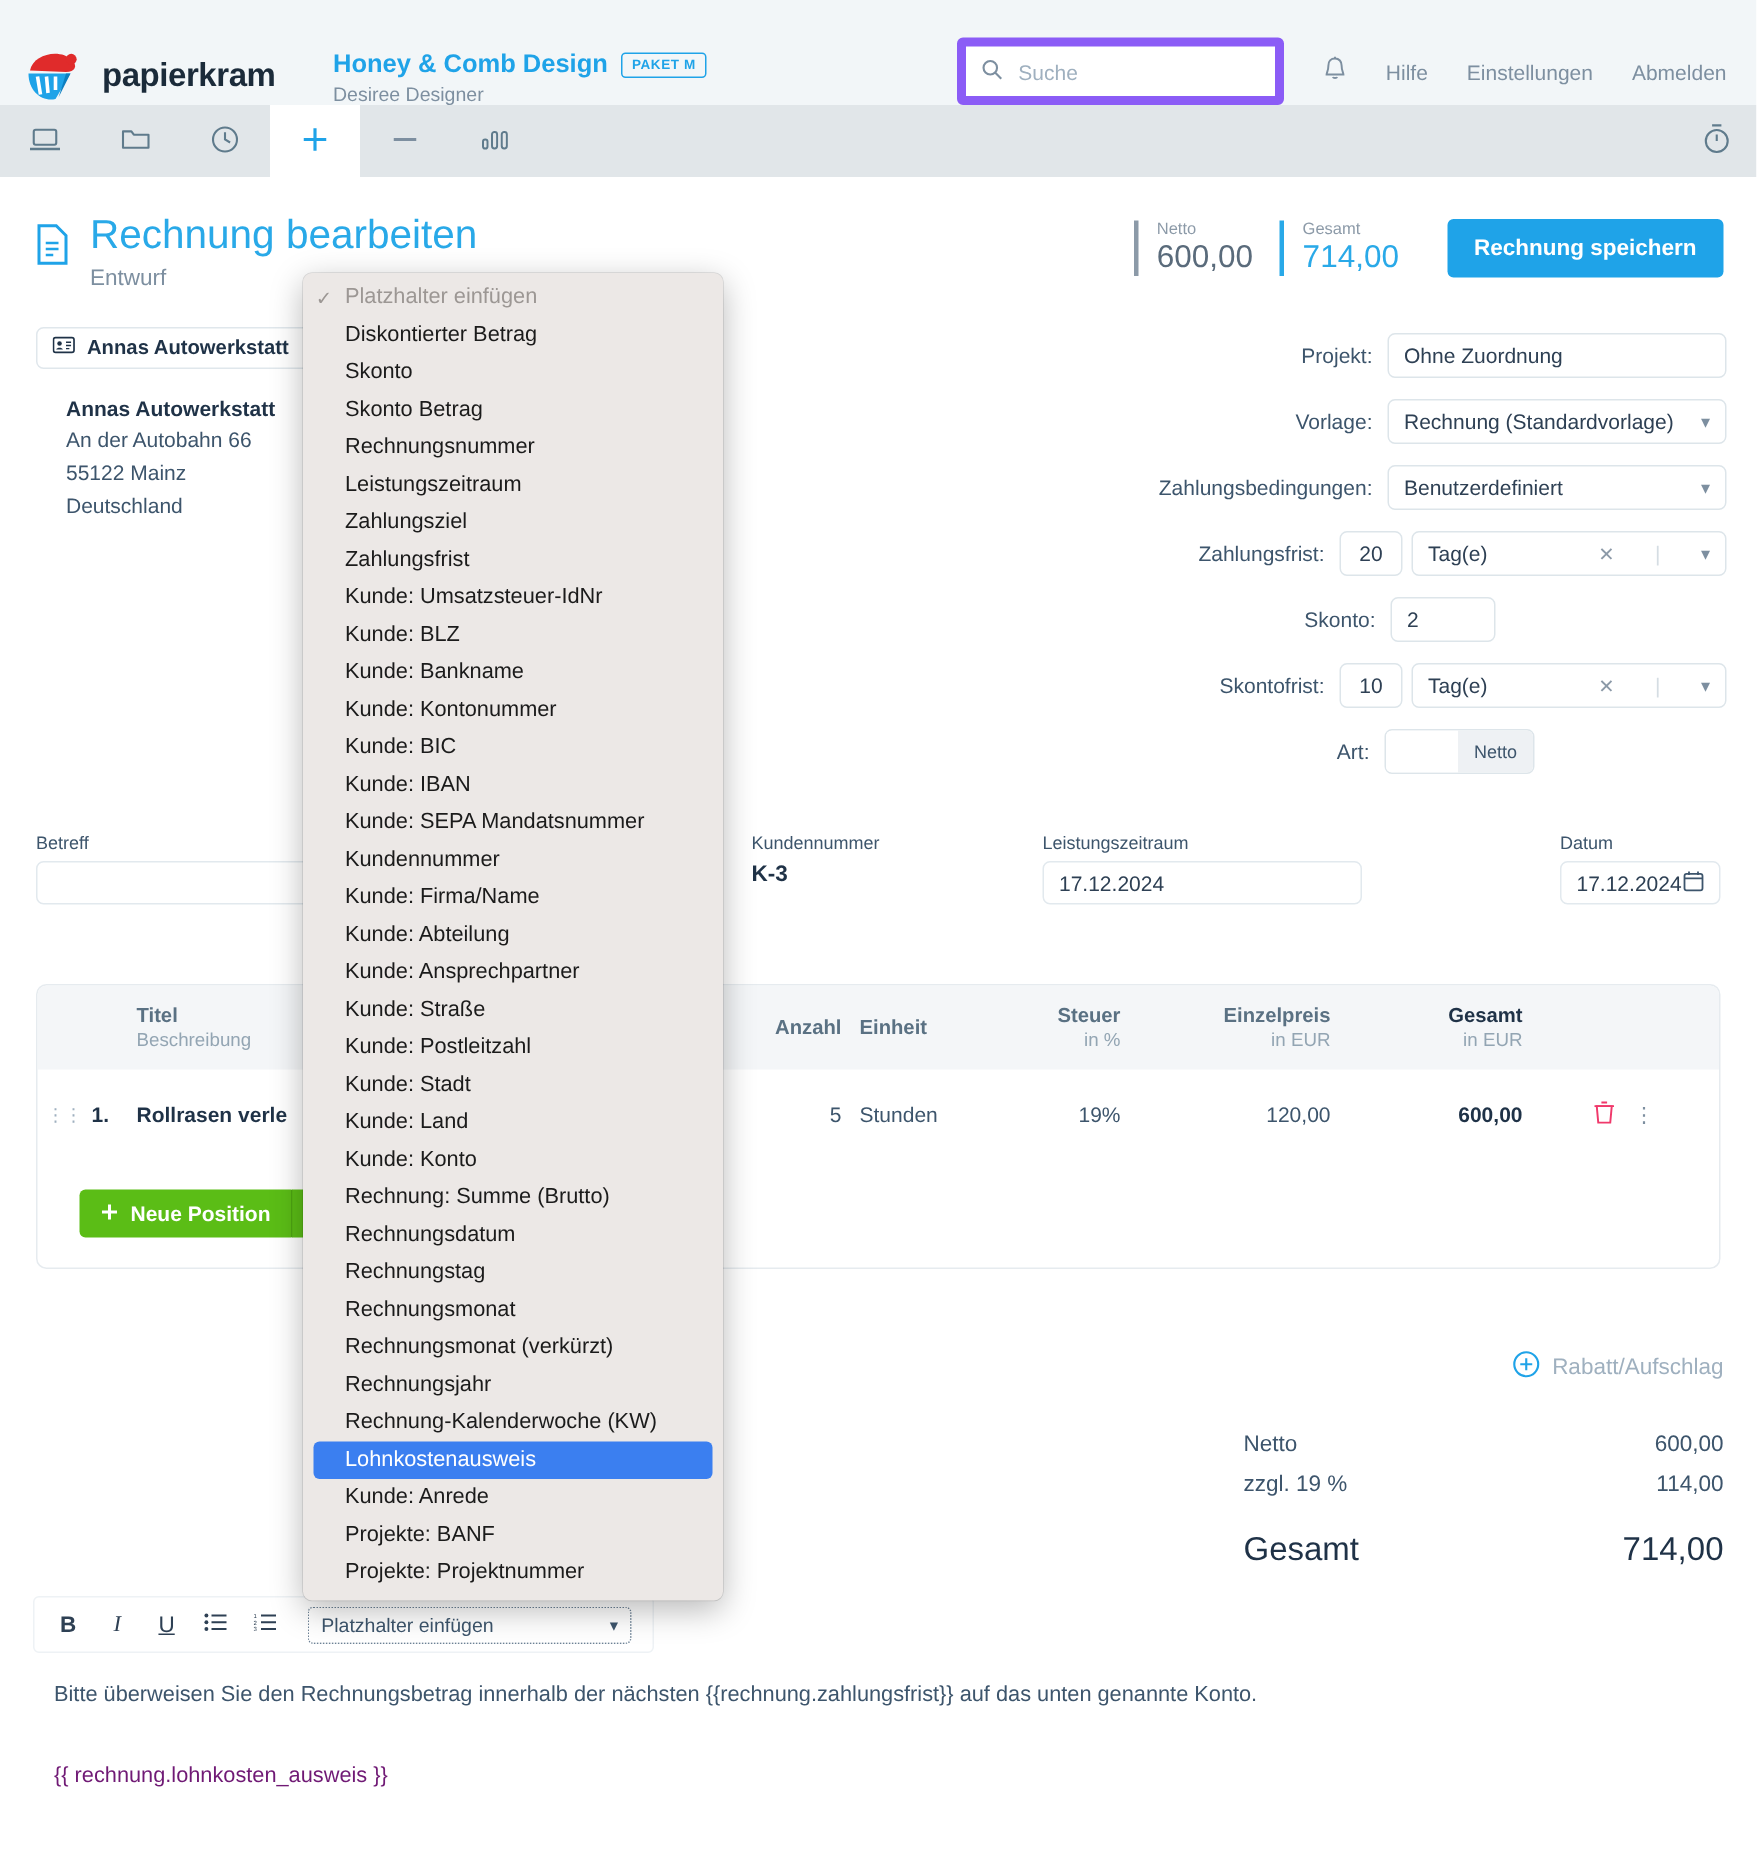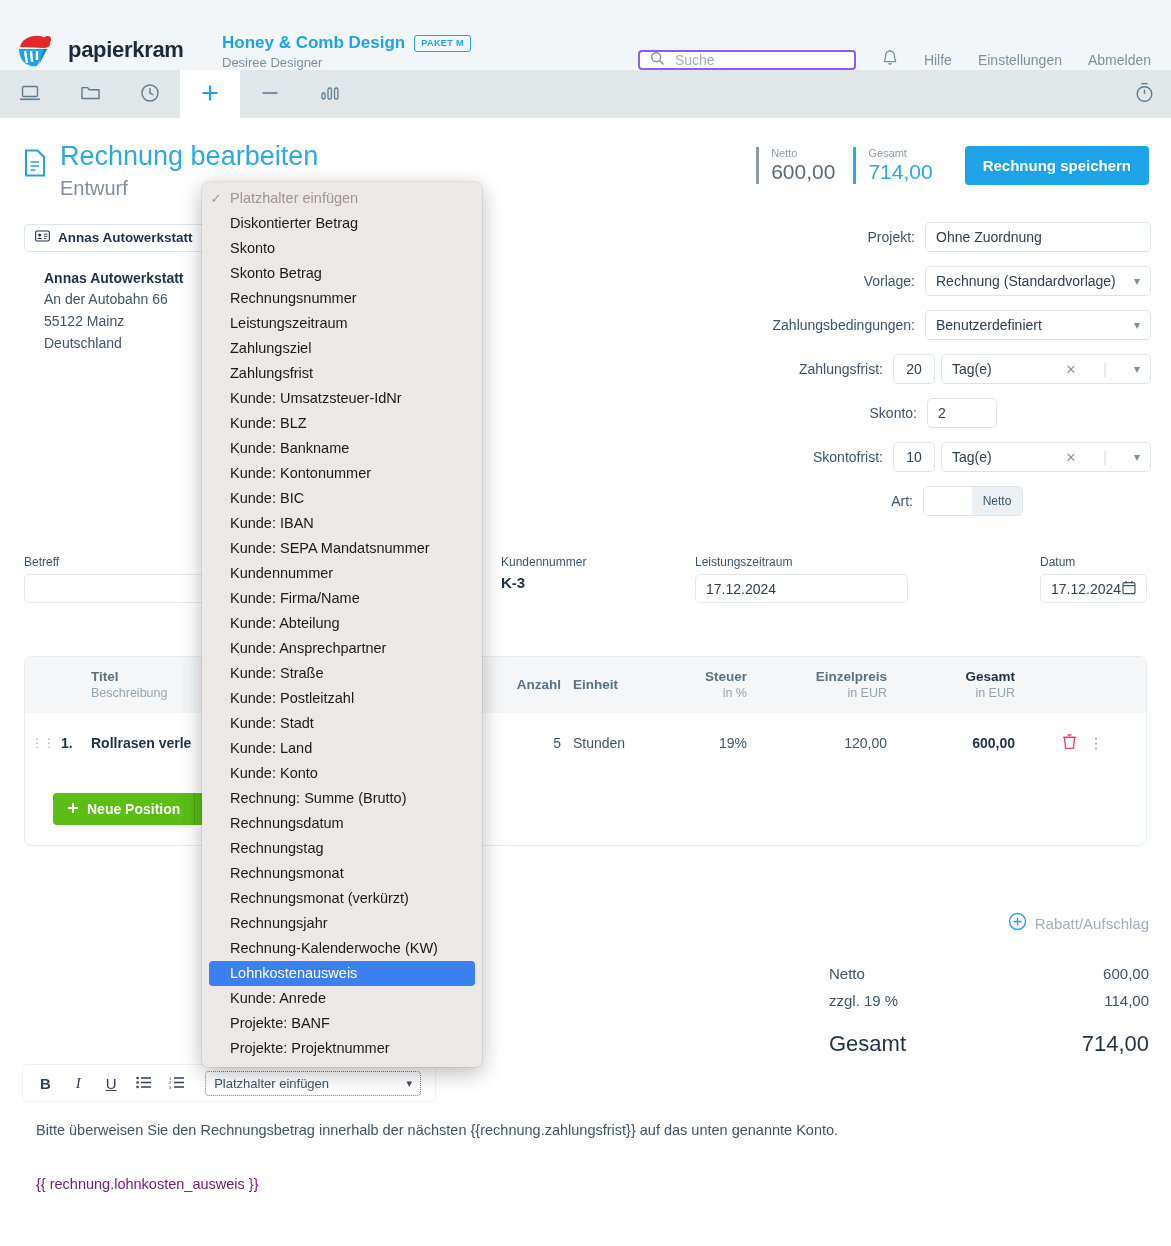--- a/index.html
+++ b/index.html
@@ -31,23 +31,23 @@
     border:1px solid #1fa3e8; color:#1fa3e8; border-radius:3px;
     font-size:9px; font-weight:bold; letter-spacing:0.4px;
     padding:2px 6px 3px;
   }
   .brand-sub { color:#7d8fa0; font-size:13px; margin-top:2px; }
 
   .header-right {
     margin-left:auto; display:flex; align-items:center; gap:26px; margin-right:20px;
   }
   .searchbox {
-    width:218px; height:20px; background:#fff; border-radius:4px;
+    width:218px; height:45px; background:#fff; border-radius:4px;
     display:flex; align-items:center; padding:0 10px; gap:8px;
-    border:2px solid #8b5cf6;
+    border:6px solid #8b5cf6;
   }
   .searchbox input {
     border:none; outline:none; font-size:14px; color:#2e4054;
     font-family:"Liberation Sans", sans-serif; width:100%; background:transparent;
   }
   .searchbox input::placeholder { color:#9fb0bf; }
   .hlink { color:#7d8fa0; font-size:14px; cursor:pointer; }
 
   
   .navbar {
@@ -59,21 +59,21 @@
     cursor:pointer;
   }
   .nav-item.active { background:#ffffff; }
   .nav-right { margin-left:auto; margin-right:16px; display:flex; align-items:center; }
 
   
   .page-head { display:flex; align-items:flex-start; padding:24px 22px 0 22px; }
   .title-group { display:flex; gap:12px; align-items:flex-start; }
   .doc-icon { margin-top:6px; }
   .page-title { color:#29a9e8; font-size:27px; font-weight:normal; line-height:1.1; }
-  .page-sub { color:#7d8fa0; font-size:20px; margin-top:5px; }
+  .page-sub { color:#7d8fa0; font-size:15px; margin-top:5px; }
 
   .head-right { margin-left:auto; display:flex; align-items:center; gap:0; margin-top:4px; }
   .sum-block { padding:0 18px 0 12px; border-left:3px solid; }
   .sum-label { font-size:11px; color:#8c9aa8; }
   .sum-val { font-size:21px; margin-top:1px; }
   .netto-block { border-color:#8c9aa8; }
   .netto-block .sum-val { color:#5a6b7b; }
   .gesamt-block { border-color:#29a9e8; }
   .gesamt-block .sum-val { color:#29a9e8; }
   .btn-save {
@@ -152,21 +152,21 @@
     display:flex; align-items:center; gap:8px; font-family:"Liberation Sans",sans-serif;
     cursor:pointer;
   }
   .btn-new-caret {
     background:#5bbd16; color:#fff; border:none; border-left:1px solid #4da412;
     border-radius:0 4px 4px 0; height:32px; width:28px; cursor:pointer;
     display:flex; align-items:center; justify-content:center;
   }
 
   
-  .totals { position:absolute; right:22px; top:900px; width:320px; text-align:right;margin-top:12px; }
+  .totals { position:absolute; right:22px; top:900px; width:320px; text-align:right; }
   .rabatt { display:flex; align-items:center; justify-content:flex-end; gap:8px; color:#9fb0bf; font-size:15px; cursor:pointer; }
   .tot-row { display:flex; justify-content:space-between; font-size:15px; color:#3d556c; margin-top:0; padding:5px 0; }
   .tot-row.big { font-size:22px; color:#1f3247; margin-top:12px; }
 
   
   .editor-toolbar {
     position:absolute; left:22px; top:1064px; width:414px; height:38px;
     background:#fff; border:1px solid #eef2f5; border-radius:4px;
     display:flex; align-items:center; gap:16px; padding:0 14px;
   }

